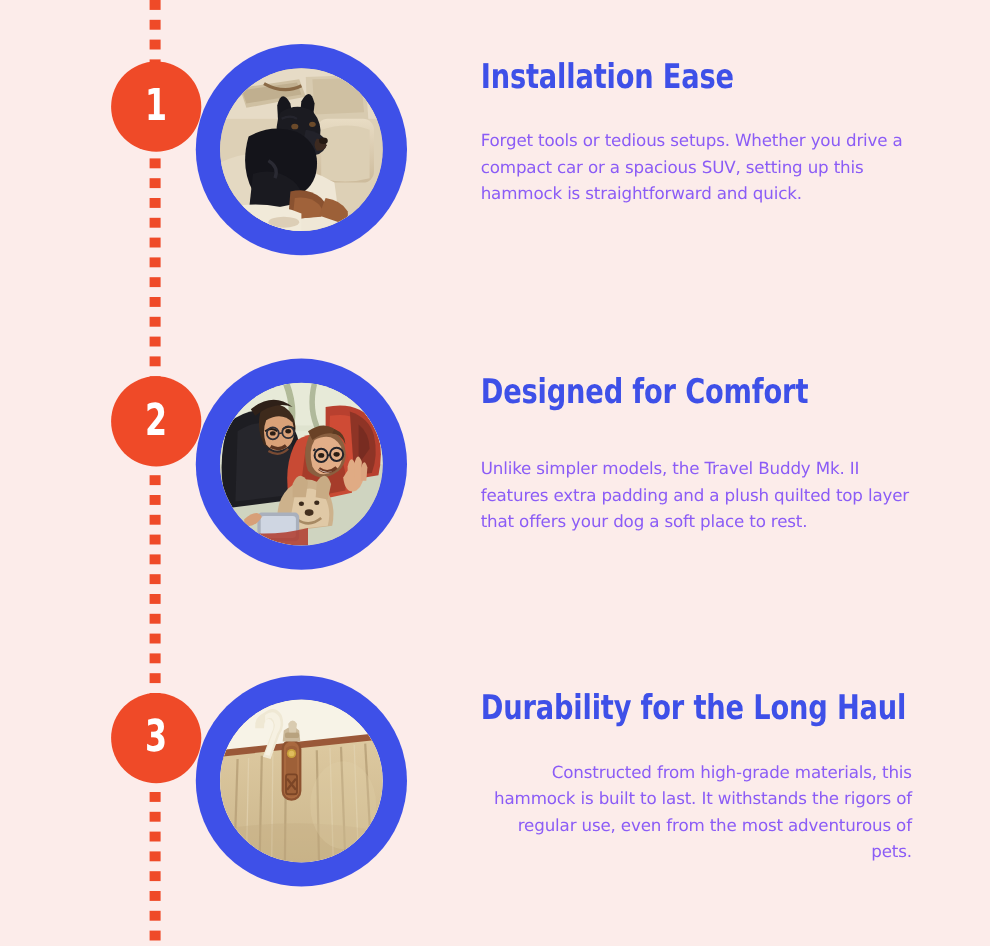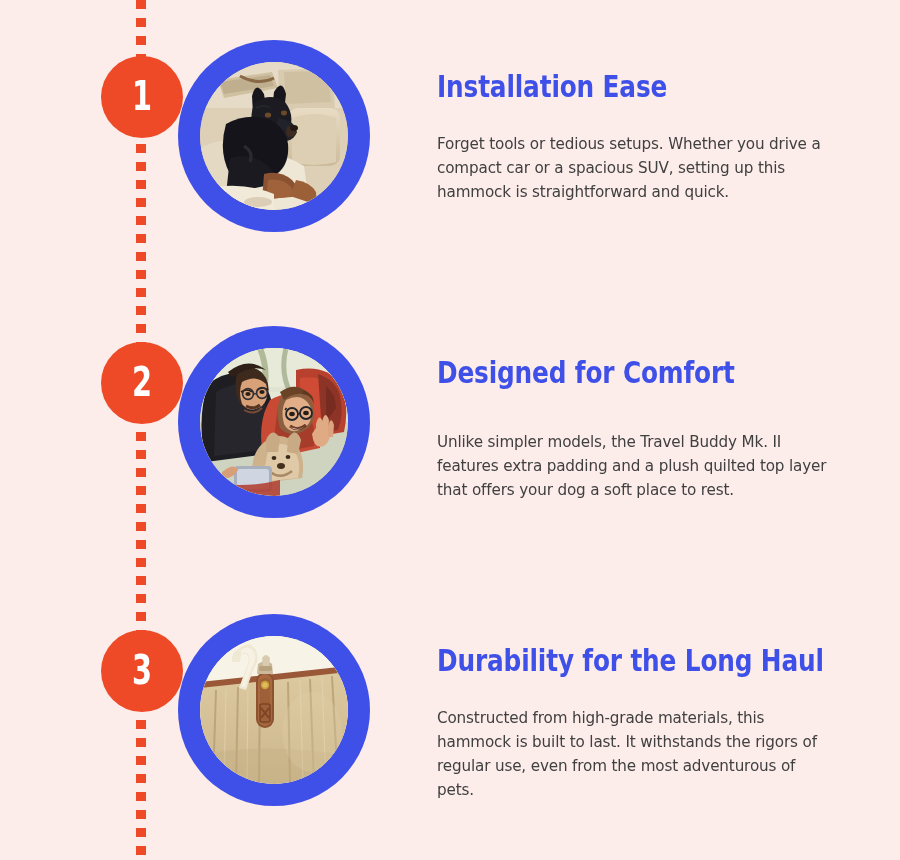--- a/index.html
+++ b/index.html
@@ -102,52 +102,52 @@
   .photo-disc svg {
     display: block;
     width: 148px;
     height: 148px;
   }
 
   
   .text-col {
     position: absolute;
     left: 437px;
-    top: 16px;
+    top: 0;
     width: 400px;
   }
   .step-title {
     color: #3e50e8;
     font-family: "Liberation Sans Narrow", "DejaVu Sans", sans-serif;
     font-size: 31px;
     font-weight: bold;
     line-height: 36px;
     margin: 0;
     padding: 0;
     transform: scaleX(0.80);
     transform-origin: left center;
     white-space: nowrap;
     letter-spacing: -0.2px;
   }
   .step-body {
-    color: #404040;
+    color: #8b5cf6;
     font-family: "DejaVu Sans", sans-serif;
     font-size: 15.2px;
     line-height: 24px;
     margin: 0;
     padding: 0;
     width: 392px;
     letter-spacing: -0.15px;
   }
   .title-1 { margin-top: 26px; }
   .title-2 { margin-top: 26px; }
   .title-3 { margin-top: 26px; }
   .body-1 { margin-top: 28px; }
   .body-2 { margin-top: 40px; }
-  .body-3 { margin-top: 28px; }
+  .body-3 { margin-top: 28px; text-align: right; }
 </style>
 </head>
 <body>
 
 <div class="infographic">
 
   <div class="timeline-line"></div>
 
   <div class="step step-1">
 

